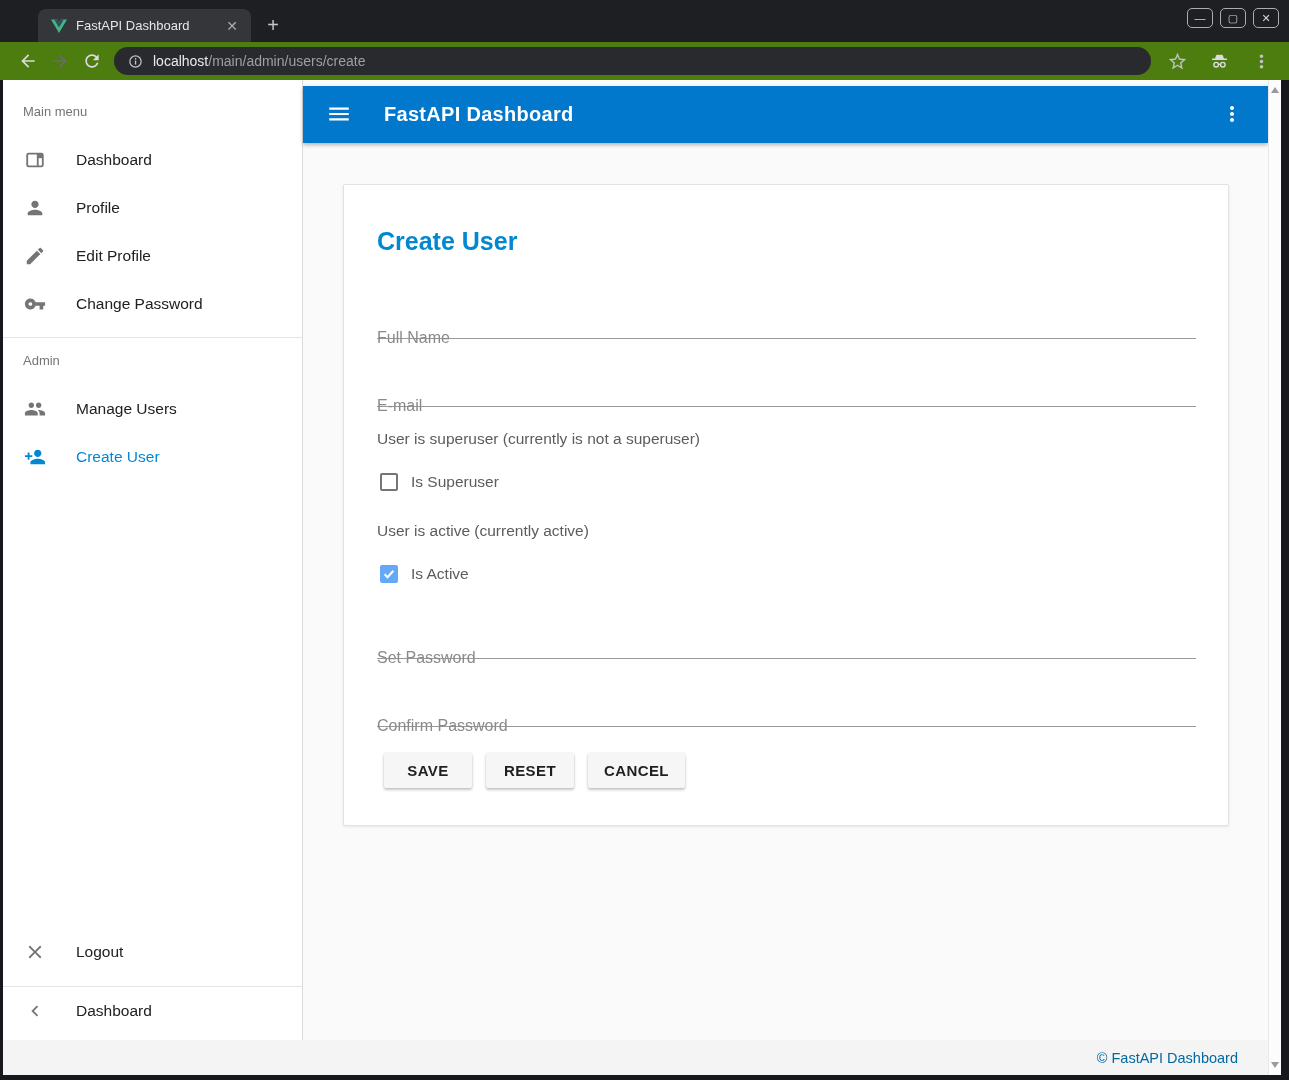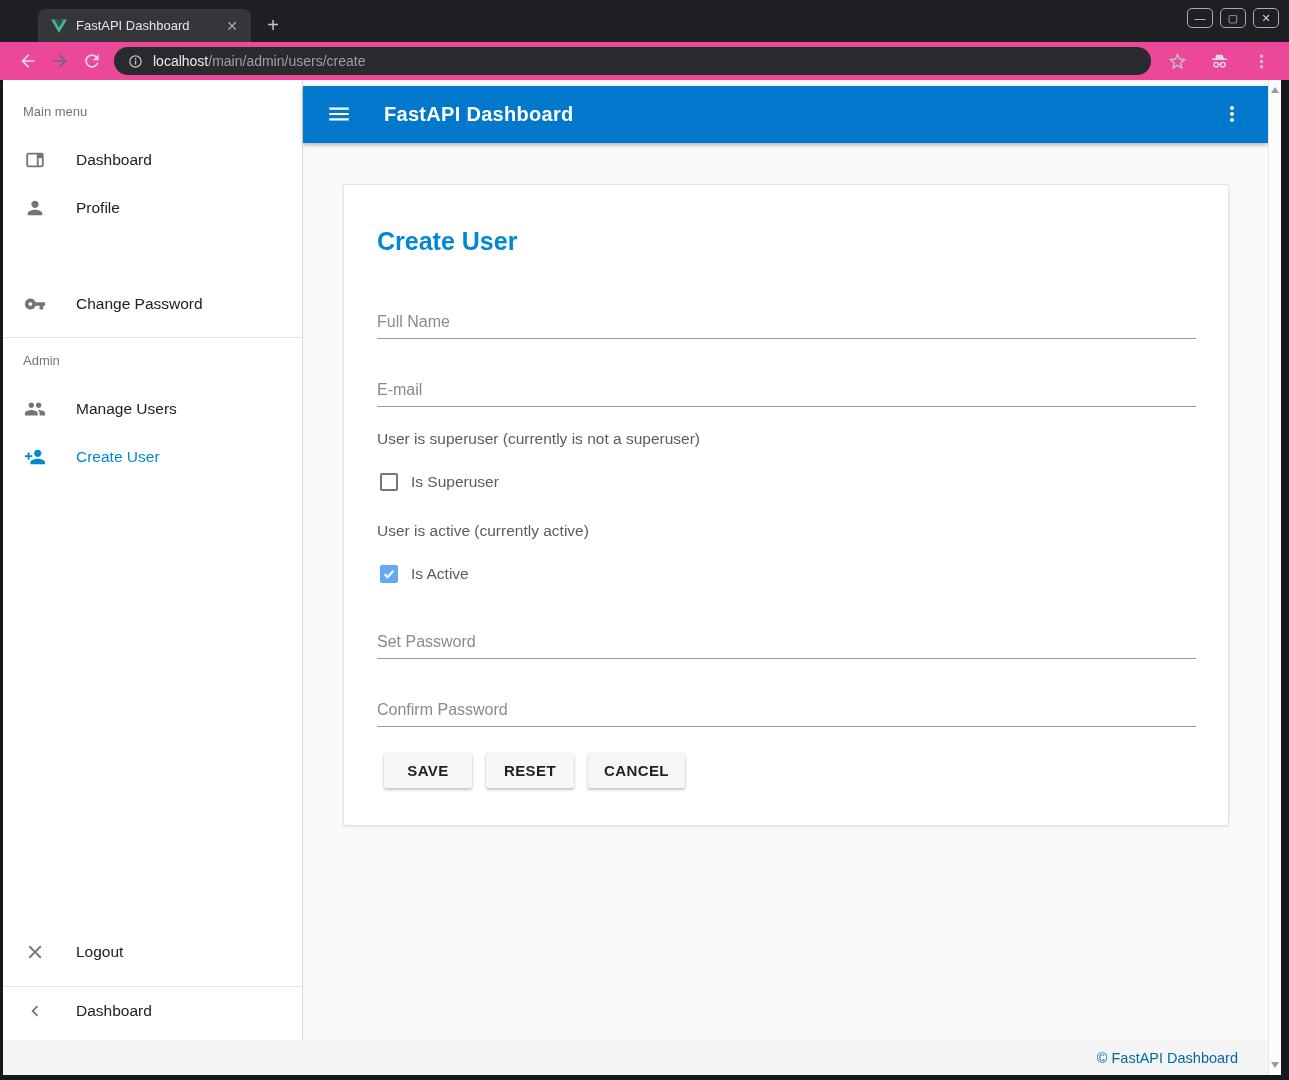--- a/index.html
+++ b/index.html
@@ -8,21 +8,21 @@
 
   
   .titlebar { position:absolute; left:0; top:0; width:100%; height:42px; background:#1e1f23; }
   .tab { position:absolute; left:38px; top:9px; width:213px; height:33px; background:#35363a; border-radius:8px 8px 0 0; display:flex; align-items:center; padding:0 10px 0 13px; }
   .tab-title { flex:1; margin-left:9px; font-size:13px; color:#e4e6e9; white-space:nowrap; overflow:hidden; }
   .tab-close { width:18px; height:18px; display:flex; align-items:center; justify-content:center; color:#a7abb0; font-size:14px; border-radius:50%; cursor:pointer; }
   .newtab { position:absolute; left:260px; top:14px; width:26px; height:24px; color:#c3c6c9; font-size:20px; line-height:22px; text-align:center; border-radius:4px; }
   .win-controls { position:absolute; right:10px; top:8px; display:flex; gap:7px; }
   .win-btn { width:26px; height:20px; border:1px solid #a9adb2; border-radius:5px; color:#d4d7da; font-size:11px; display:flex; align-items:center; justify-content:center; }
 
-  .toolbar { position:absolute; left:0; top:42px; width:100%; height:38px; background:#ec4899; display:flex; align-items:center; padding:8px 12px; }
+  .toolbar { position:absolute; left:0; top:42px; width:100%; height:38px; background:#4d7c0f; display:flex; align-items:center; padding:8px 12px; }
   .nav-ic { width:32px; height:32px; display:flex; align-items:center; justify-content:center; border-radius:50%; }
   .nav-ic svg { width:20px; height:20px; }
   .omnibox { flex:1; height:28px; margin:0 10px 0 6px; background:#292a2e; border-radius:14px; display:flex; align-items:center; padding:0 14px; }
   .omnibox svg { width:15px; height:15px; flex:none; }
   .url { margin-left:10px; font-size:14px; white-space:nowrap; }
   .url .host { color:#e8eaed; }
   .url .path { color:#9aa0a6; }
   .tb-right { display:flex; align-items:center; gap:10px; }
   .tb-right .nav-ic svg { width:21px; height:21px; }
 
@@ -46,21 +46,21 @@
   .appbar { position:absolute; left:0; right:0; top:6px; height:57px; background:var(--appbar-blue); display:flex; align-items:center; box-shadow:0 2px 4px rgba(0,0,0,.28); }
   .appbar .burger { margin-left:23px; width:28px; height:28px; color:#ffffff; }
   .appbar .burger svg { width:26px; height:26px; }
   .appbar-title { margin-left:30px; color:#ffffff; font-size:20px; font-weight:700; letter-spacing:.3px; }
   .appbar .kebab { position:absolute; right:22px; width:26px; height:26px; color:#ffffff; }
   .appbar .kebab svg { width:24px; height:24px; }
 
   .card { position:absolute; left:40px; top:104px; width:886px; height:642px; background:#ffffff; border:1px solid #e2e2e2; border-radius:2px; box-shadow:0 1px 3px rgba(0,0,0,.08); }
   .card-title { position:absolute; left:33px; top:42px; font-size:25px; color:var(--accent-blue); }
   .fieldwrap { position:absolute; left:33px; right:32px; height:34px; border-bottom:1px solid #999999; }
-  .fieldwrap input { width:100%; height:100%; border:none; outline:none; background:transparent; font-size:16px; color:#ef4444; font-family:"Liberation Sans", sans-serif; }
+  .fieldwrap input { width:100%; height:100%; border:none; outline:none; background:transparent; font-size:16px; color:#ef4444; font-family:"Liberation Sans", sans-serif;margin-top:16px; }
   .fieldwrap input::placeholder { color:#8a8a8a; opacity:1; }
   .wrap-fullname { top:120px; } .wrap-email { top:188px; }
   .wrap-password { top:440px; } .wrap-confirm { top:508px; }
   .note { position:absolute; left:33px; font-size:15.5px; color:#5c5c5c; }
   .note1 { top:245px; } .note2 { top:337px; }
   .cb-row { position:absolute; left:36px; display:flex; align-items:flex-end; cursor:pointer; }
   .cb-row1 { top:288px; } .cb-row2 { top:380px; }
   .cb { width:18px; height:18px; border:2px solid #757575; border-radius:2px; background:#fff; display:flex; align-items:center; justify-content:center; }
   .cb svg { display:none; width:14px; height:14px; }
   .cb.checked { border-color:var(--checkbox-checked); background:var(--checkbox-checked); }
@@ -160,20 +160,28 @@
 
       <div class="side-item" style="top:104px;">
         <span class="ic">
           <svg viewBox="0 0 24 24" fill="currentColor">
               <path d="M12 12c2.21 0 4-1.79 4-4s-1.79-4-4-4-4 1.79-4 4 1.79 4 4 4zm0 2c-2.67 0-8 1.34-8 4v2h16v-2c0-2.66-5.33-4-8-4z"></path>
             </svg>
         </span>
         <span class="lbl">Profile</span>
       </div>
 
+      <div class="side-item" style="top:152px;">
+        <span class="ic">
+          <svg viewBox="0 0 24 24" fill="currentColor">
+              <path d="M3 17.25V21h3.75L17.81 9.94l-3.75-3.75L3 17.25zM20.71 7.04c.39-.39.39-1.02 0-1.41l-2.34-2.34c-.39-.39-1.02-.39-1.41 0l-1.83 1.83 3.75 3.75 1.83-1.83z"></path>
+            </svg>
+        </span>
+        <span class="lbl">Edit Profile</span>
+      </div>
 
       <div class="side-item" style="top:200px;">
         <span class="ic">
           <svg viewBox="0 0 24 24" fill="currentColor">
               <path d="M12.65 10C11.83 7.67 9.61 6 7 6c-3.31 0-6 2.69-6 6s2.69 6 6 6c2.61 0 4.83-1.67 5.65-4H17v4h4v-4h2v-4H12.65zM7 14c-1.1 0-2-.9-2-2s.9-2 2-2 2 .9 2 2-.9 2-2 2z"></path>
             </svg>
         </span>
         <span class="lbl">Change Password</span>
       </div>
 

